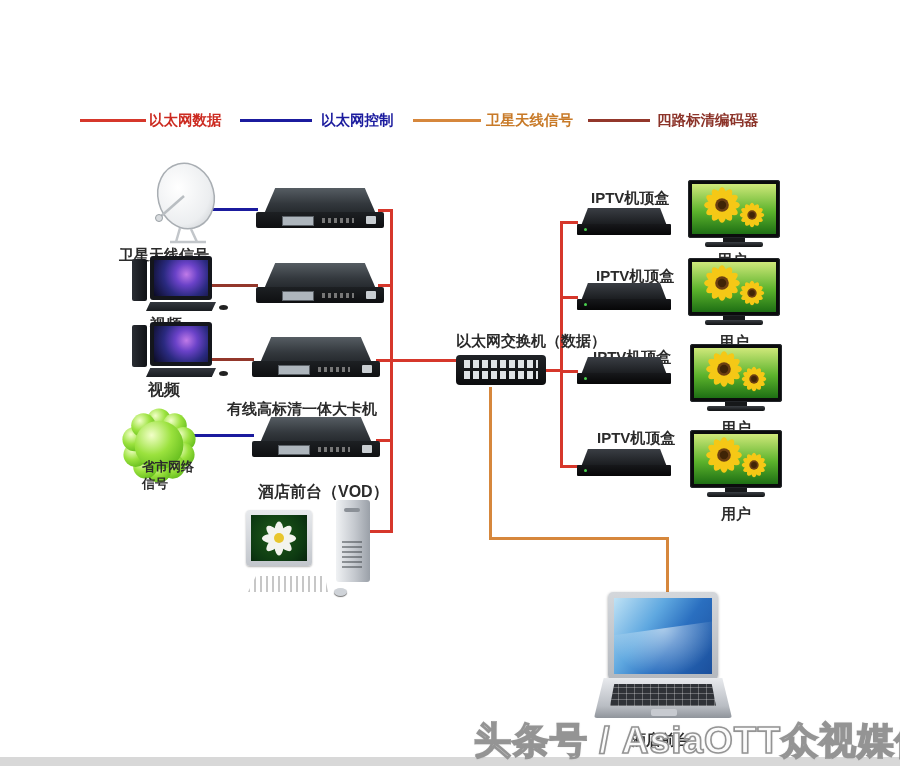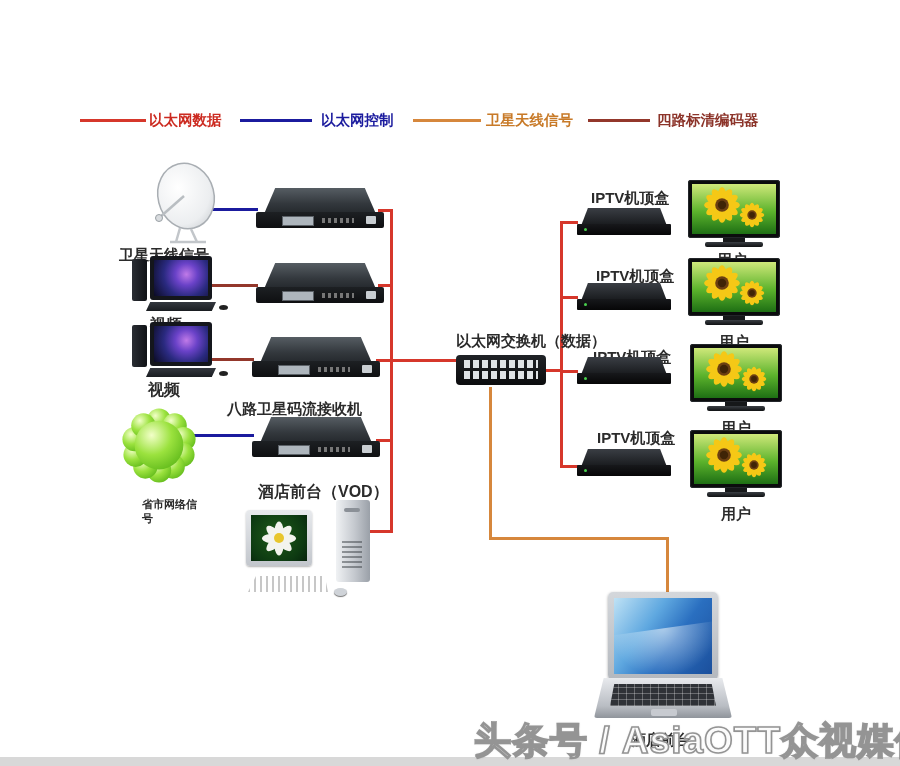--- a/index.html
+++ b/index.html
@@ -64,21 +64,21 @@
     border-radius:3px;padding:4px;box-sizing:border-box;}
   .pc-screen{width:100%;height:100%;
     background:radial-gradient(circle at 60% 40%,#c07ae8 0%,#6a42c8 28%,#2a2a80 58%,#0b0b24 100%);}
   .pc-kb{position:absolute;left:14px;top:46px;width:70px;height:9px;
     background:linear-gradient(180deg,#34383f,#1a1d21);
     clip-path:polygon(6% 0,100% 0,94% 100%,0 100%);}
   .pc-mouse{position:absolute;right:0;top:49px;width:9px;height:5px;background:#222;border-radius:50%;}
 
   
   .pos-cloud{left:120px;top:406px;width:78px;height:78px;}
-  .lbl-cloud{left:142px;top:497px;width:64px;font-size:11px;line-height:1.3;white-space:normal;}
+  .lbl-cloud{left:142px;top:459px;width:64px;font-size:13px;line-height:1.3;white-space:normal;}
 
   
   .rack{width:128px;height:46px;}
   .pos-rd1{left:256px;top:188px;} .pos-rd2{left:256px;top:263px;}
   .pos-rd3{left:252px;top:337px;} .pos-rd4{left:252px;top:417px;}
   .rack-top{position:absolute;left:8px;right:8px;top:0;height:26px;
     background:linear-gradient(180deg,#565d63,#33383d 60%,#24282c);
     clip-path:polygon(10% 0,90% 0,100% 100%,0 100%);}
   .rack-front{position:absolute;left:0;right:0;top:24px;height:16px;
     background:linear-gradient(180deg,#1d2023,#0e0f11);border-radius:2px;}
@@ -316,21 +316,21 @@
 
   <div class="abs rack pos-rd3">
     <div class="rack-top"></div>
     <div class="rack-front">
       <span class="rack-screen"></span>
       <span class="rack-btns"></span>
       <span class="rack-logo"></span>
     </div>
   </div>
 
-  <div class="lbl lbl-d4">八路卫星码流接收机</div>
+  <div class="lbl lbl-d4">有线高标清一体大卡机</div>
   <div class="abs rack pos-rd4">
     <div class="rack-top"></div>
     <div class="rack-front">
       <span class="rack-screen"></span>
       <span class="rack-btns"></span>
       <span class="rack-logo"></span>
     </div>
   </div>
 
   <div class="lbl lbl-vod">酒店前台（VOD）</div>

